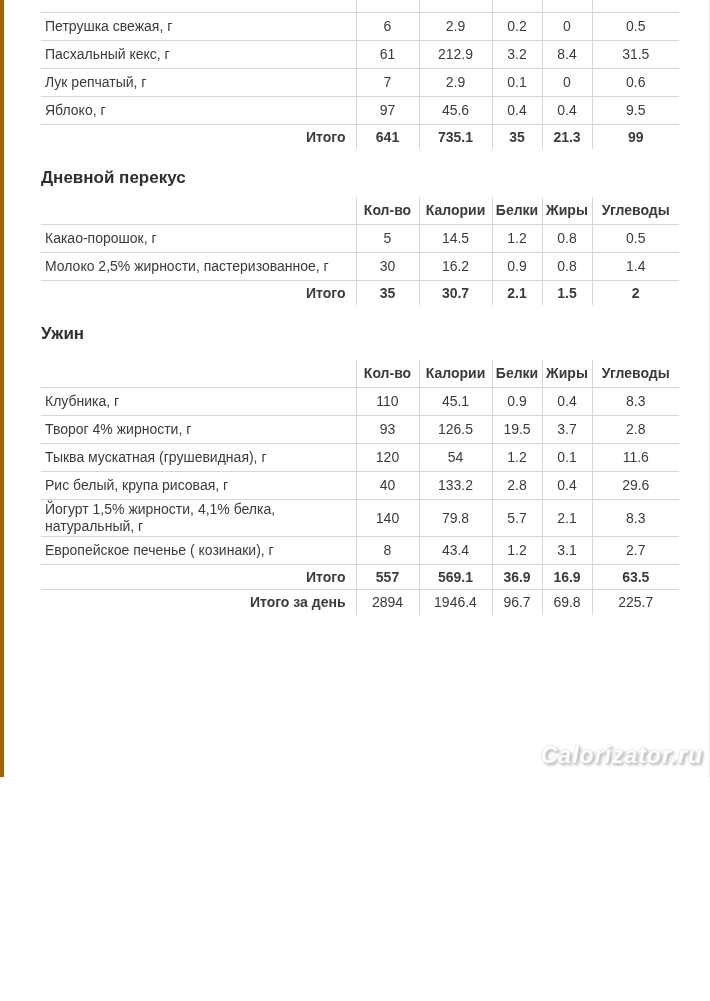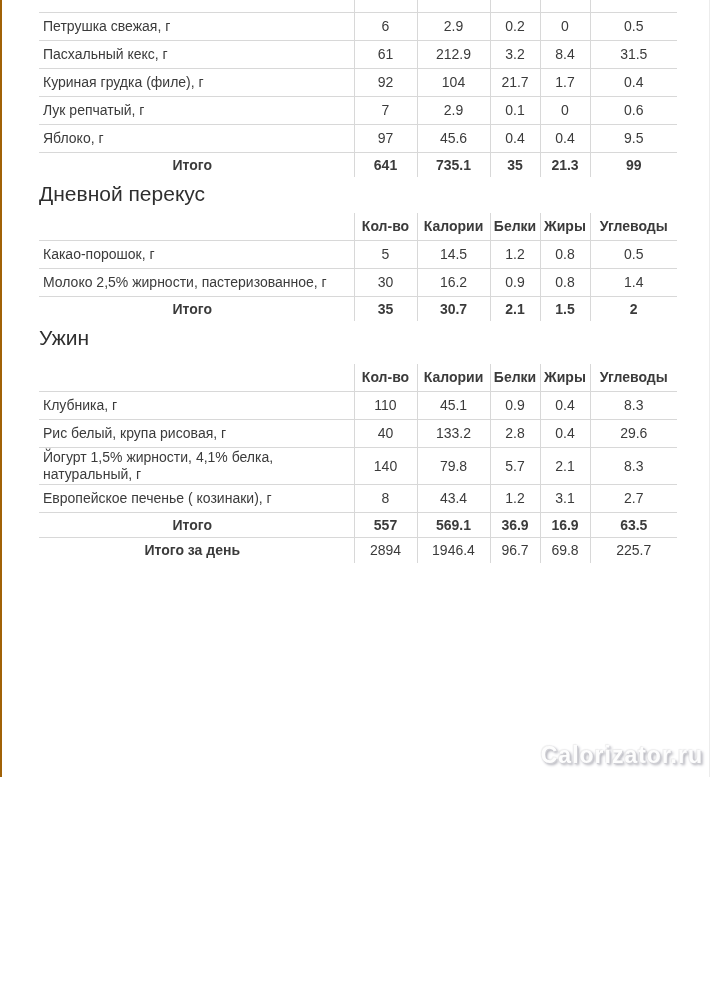--- a/index.html
+++ b/index.html
@@ -12,21 +12,21 @@
     width:710px;height:1001px;
     background:#ffffff;
     font-family:"Liberation Sans","DejaVu Sans",sans-serif;
     color:var(--text);
     position:relative;
     overflow:hidden;
   }
   #page{
     box-sizing:border-box;
     width:710px;height:777px;
-    border-left:2px solid #a16207;
+    border-left:4px solid #a16207;
     border-right:1px solid #ececec;
     padding-left:37px;
     position:relative;
   }
   table.nut{
     border-collapse:collapse;
     table-layout:fixed;
     width:638px;
     font-size:14px;
     color:var(--text);
@@ -44,41 +44,42 @@
     text-align:center;
     padding:1px 2px;
     line-height:17px;
   }
   table.nut td+td{border-left:1px solid var(--border);}
   table.nut tr+tr td{border-top:1px solid var(--border);}
 
   table.nut tr.cutoff td{height:12px;padding:0;}
   table.nut td.name{text-align:left;padding-left:4px;padding-right:6px;}
   table.nut tr.hdr td{font-weight:bold;}
-  table.nut td.total-label{padding-right:10px;font-weight:bold;}
+  table.nut td.total-label{text-align:right;padding-right:10px;font-weight:bold;}
   table.nut tr.total td{height:22px;}
   table.nut tr.total td.val{font-weight:bold;margin-left:27px;}
   table.nut tr.grand td{height:23px;}
   table.nut tr.grand td.val{font-weight:normal;}
 
   .section-title{
-    font-size:21px;
-    font-weight:normal;
+    font-size:17px;
+    font-weight:bold;
     color:var(--title);
-    margin:7px 0 9px 0;
+    margin:19px 0 9px 0;
     line-height:20px;
   }
   .tbl-gap{height:7px;}
 
   .watermark{
     position:absolute;
     right:6px;
     bottom:8px;
     font-size:23px;
     font-weight:bold;
+    font-style:italic;
     letter-spacing:1px;
     color:#fdfdfd;
     text-shadow:1px 1px 0 #cfcfd4, 2px 2px 3px #a9a9b2, -1px -1px 1px #efefef, 0 0 2px #d7d7dc;
     white-space:nowrap;
   }
 </style>
 </head>
 <body>
 
 <div id="page">
@@ -109,28 +110,20 @@
       <td>0</td>
       <td>0.5</td>
     </tr>
     <tr>
       <td class="name">Пасхальный кекс, г</td>
       <td>61</td>
       <td>212.9</td>
       <td>3.2</td>
       <td>8.4</td>
       <td>31.5</td>
-    </tr>
-    <tr>
-      <td class="name">Куриная грудка (филе), г</td>
-      <td>92</td>
-      <td>104</td>
-      <td>21.7</td>
-      <td>1.7</td>
-      <td>0.4</td>
     </tr>
     <tr>
       <td class="name">Лук репчатый, г</td>
       <td>7</td>
       <td>2.9</td>
       <td>0.1</td>
       <td>0</td>
       <td>0.6</td>
     </tr>
     <tr>
@@ -222,20 +215,36 @@
     </tr>
     <tr>
       <td class="name">Клубника, г</td>
       <td>110</td>
       <td>45.1</td>
       <td>0.9</td>
       <td>0.4</td>
       <td>8.3</td>
     </tr>
     <tr>
+      <td class="name">Творог 4% жирности, г</td>
+      <td>93</td>
+      <td>126.5</td>
+      <td>19.5</td>
+      <td>3.7</td>
+      <td>2.8</td>
+    </tr>
+    <tr>
+      <td class="name">Тыква мускатная (грушевидная), г</td>
+      <td>120</td>
+      <td>54</td>
+      <td>1.2</td>
+      <td>0.1</td>
+      <td>11.6</td>
+    </tr>
+    <tr>
       <td class="name">Рис белый, крупа рисовая, г</td>
       <td>40</td>
       <td>133.2</td>
       <td>2.8</td>
       <td>0.4</td>
       <td>29.6</td>
     </tr>
     <tr>
       <td class="name">Йогурт 1,5% жирности, 4,1% белка, натуральный, г</td>
       <td>140</td>

